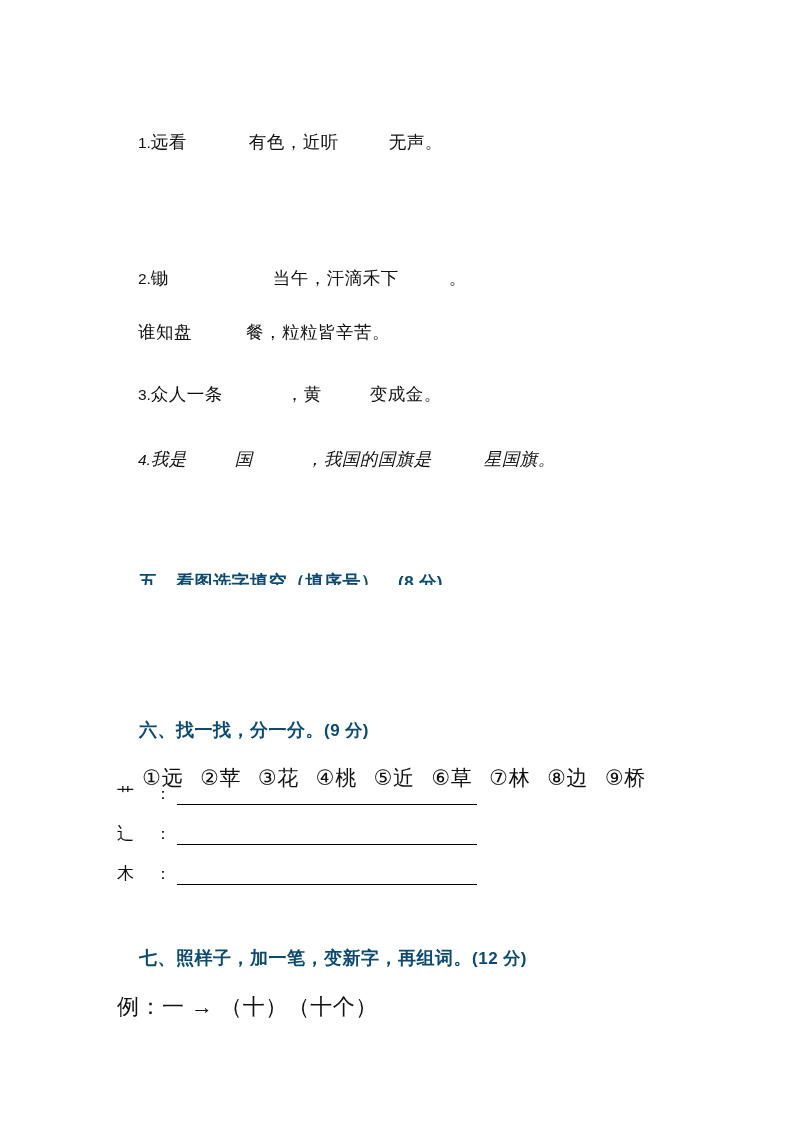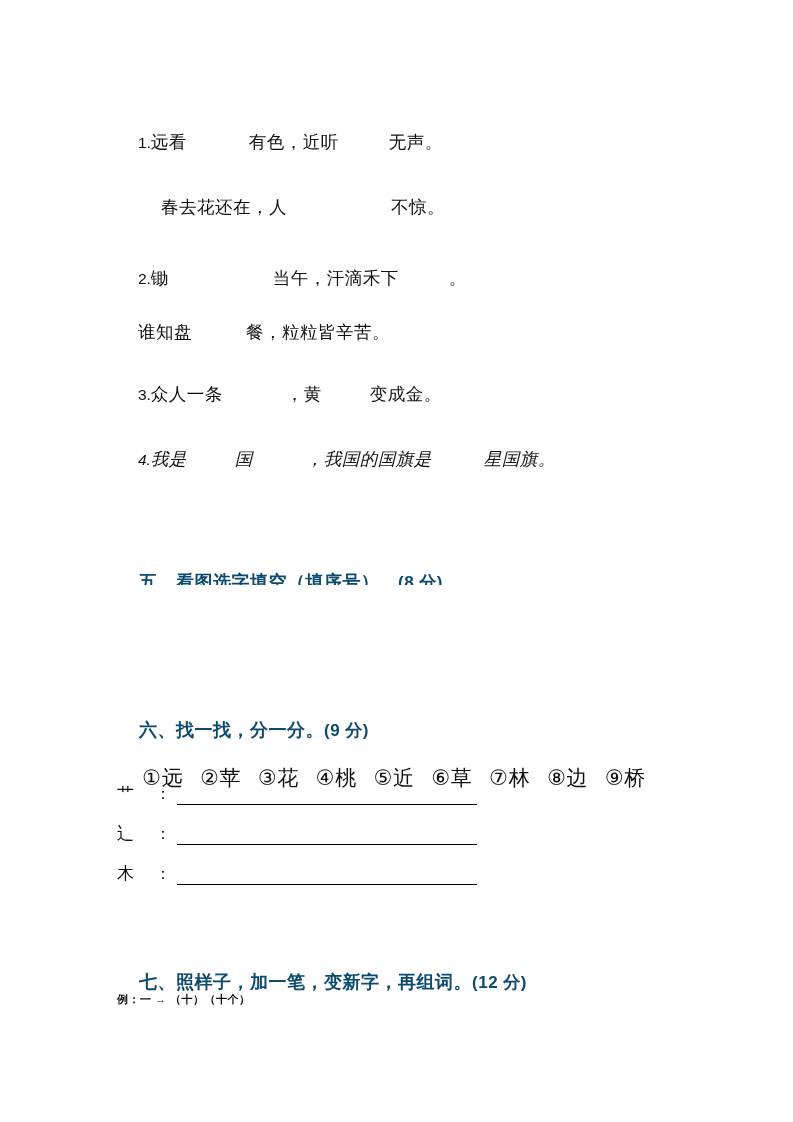--- a/index.html
+++ b/index.html
@@ -91,38 +91,34 @@
     font-size: 21px;
     letter-spacing: 0.5px;
     color: #111111;
   }
   .option-list .opt {
     display: inline-block;
   }
   .example-line {
     position: absolute;
     white-space: pre;
-    font-size: 11px;
+    font-size: 22px;
     letter-spacing: 0.5px;
     color: #111111;
-    font-weight: bold;
   }
 </style>
 </head>
 <body>
 
 <div class="page">
 
   <div class="line" style="left:117px; top:112px;text-align:center;">
     <span class="num">1.</span><span class="cn">远看</span><span class="blank-gap" style="width:62px;"></span><span class="cn">有色，近听</span><span class="blank-gap" style="width:50px;"></span><span class="cn">无声。</span>
   </div>
 
-  <div class="line" style="left:140px; top:177px;">
-    <span class="cn">春去花还在，人</span><span class="blank-gap" style="width:104px;"></span><span class="cn">不惊。</span>
-  </div>
 
   <div class="line" style="left:117px; top:248px;">
     <span class="num">2.</span><span class="cn">锄</span><span class="blank-gap" style="width:104px;"></span><span class="cn">当午，汗滴禾下</span><span class="blank-gap" style="width:50px;"></span><span class="cn">。</span>
   </div>
 
   <div class="line" style="left:117px; top:302px;">
     <span class="cn">谁知盘</span><span class="blank-gap" style="width:54px;"></span><span class="cn">餐，粒粒皆辛苦。</span>
   </div>
 
   <div class="line" style="left:117px; top:364px;text-align:right;">
@@ -153,19 +149,19 @@
   </div>
 
   <div class="radical-row" style="left:117px; top:822px;">
     <span class="radical-glyph">辶</span><span class="radical-colon">：</span><span class="answer-rule"></span>
   </div>
 
   <div class="radical-row" style="left:117px; top:862px;">
     <span class="radical-glyph">木</span><span class="radical-colon">：</span><span class="answer-rule"></span>
   </div>
 
-  <div class="section-head" style="left:117px; top:949px;">
+  <div class="section-head" style="left:117px; top:925px;">
     <span>七、照样子，加一笔，变新字，再组词。</span><span class="score">(12 分)</span>
   </div>
 
   <div class="example-line" style="left:117px; top:992px;">例：一 → （十）（十个）</div>
 
 </div>
 
 </body></html>

